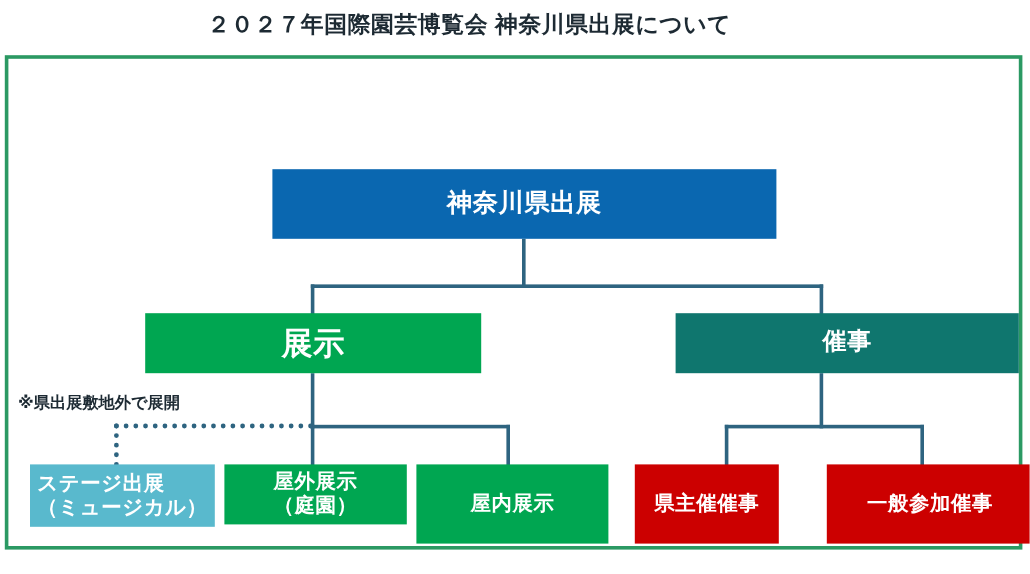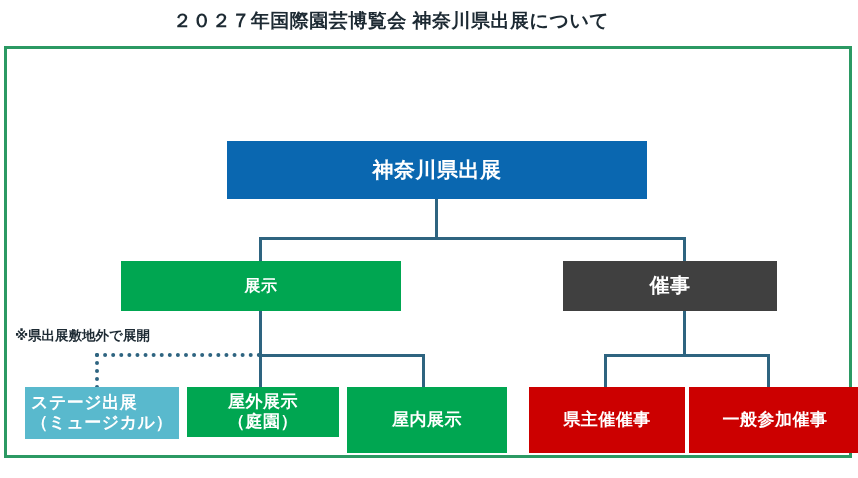--- a/index.html
+++ b/index.html
@@ -65,28 +65,28 @@
     font-size: 21px;
   }
 
   
   #node-exhibition {
     left: 114px;
     top: 212px;
     width: 280px;
     height: 50px;
     background: #00a651;
-    font-size: 16px;
+    font-size: 26px;
   }
   #node-events {
     left: 556px;
     top: 212px;
-    width: 214px;
+    width: 286px;
     height: 50px;
-    background: #404040;
+    background: #0f766e;
     font-size: 20px;
   }
 
   
   #node-stage {
     left: 18px;
     top: 338px;
     width: 154px;
     height: 52px;
     background: #59b9cd;
@@ -104,21 +104,21 @@
     left: 340px;
     top: 338px;
     width: 160px;
     height: 66px;
     background: #00a651;
     font-size: 17px;
   }
   #node-pref-events {
     left: 522px;
     top: 338px;
-    width: 156px;
+    width: 120px;
     height: 66px;
     background: #cc0000;
     font-size: 17px;
   }
   #node-public-events {
     left: 682px;
     top: 338px;
     width: 172px;
     height: 66px;
     background: #cc0000;

